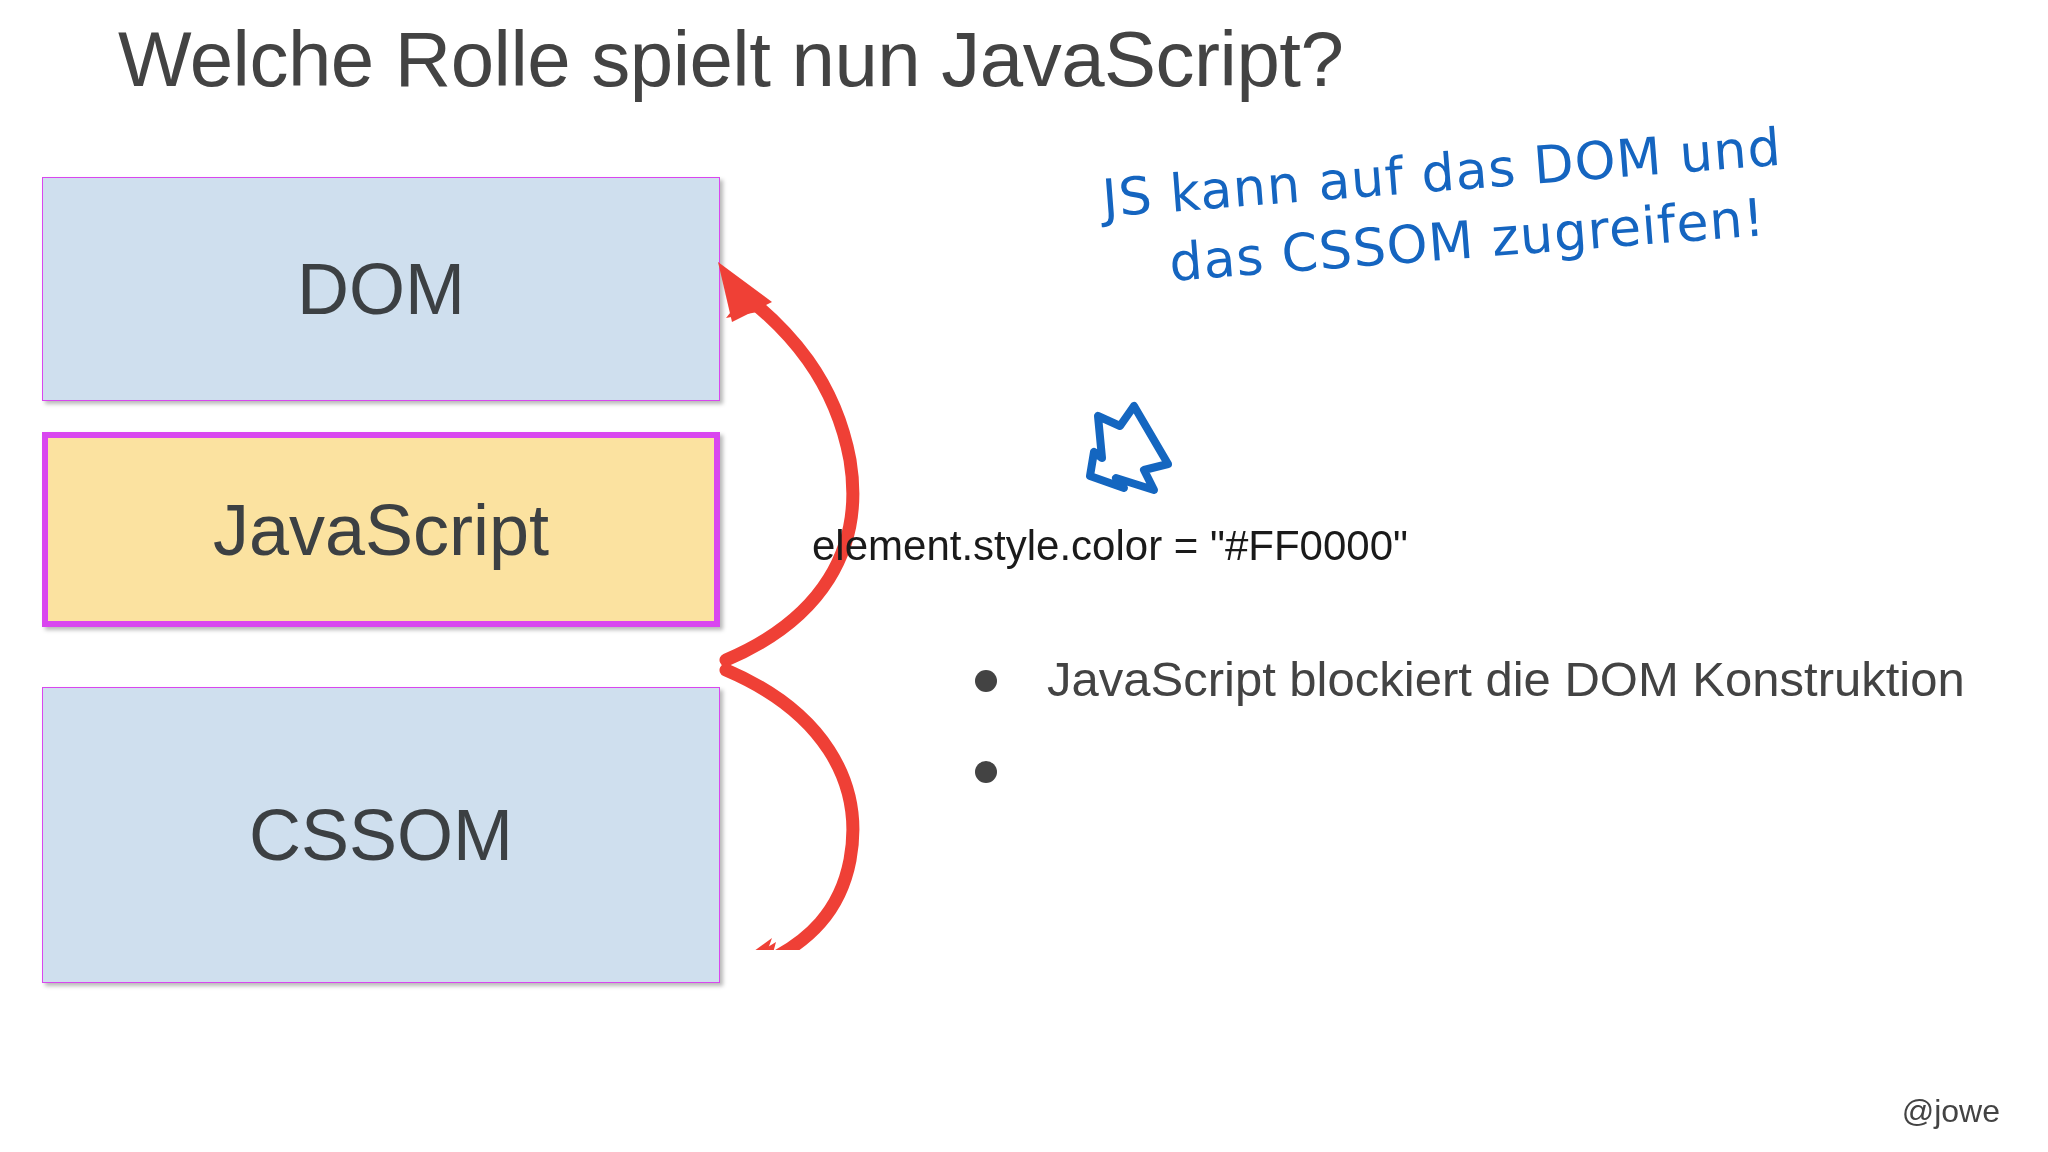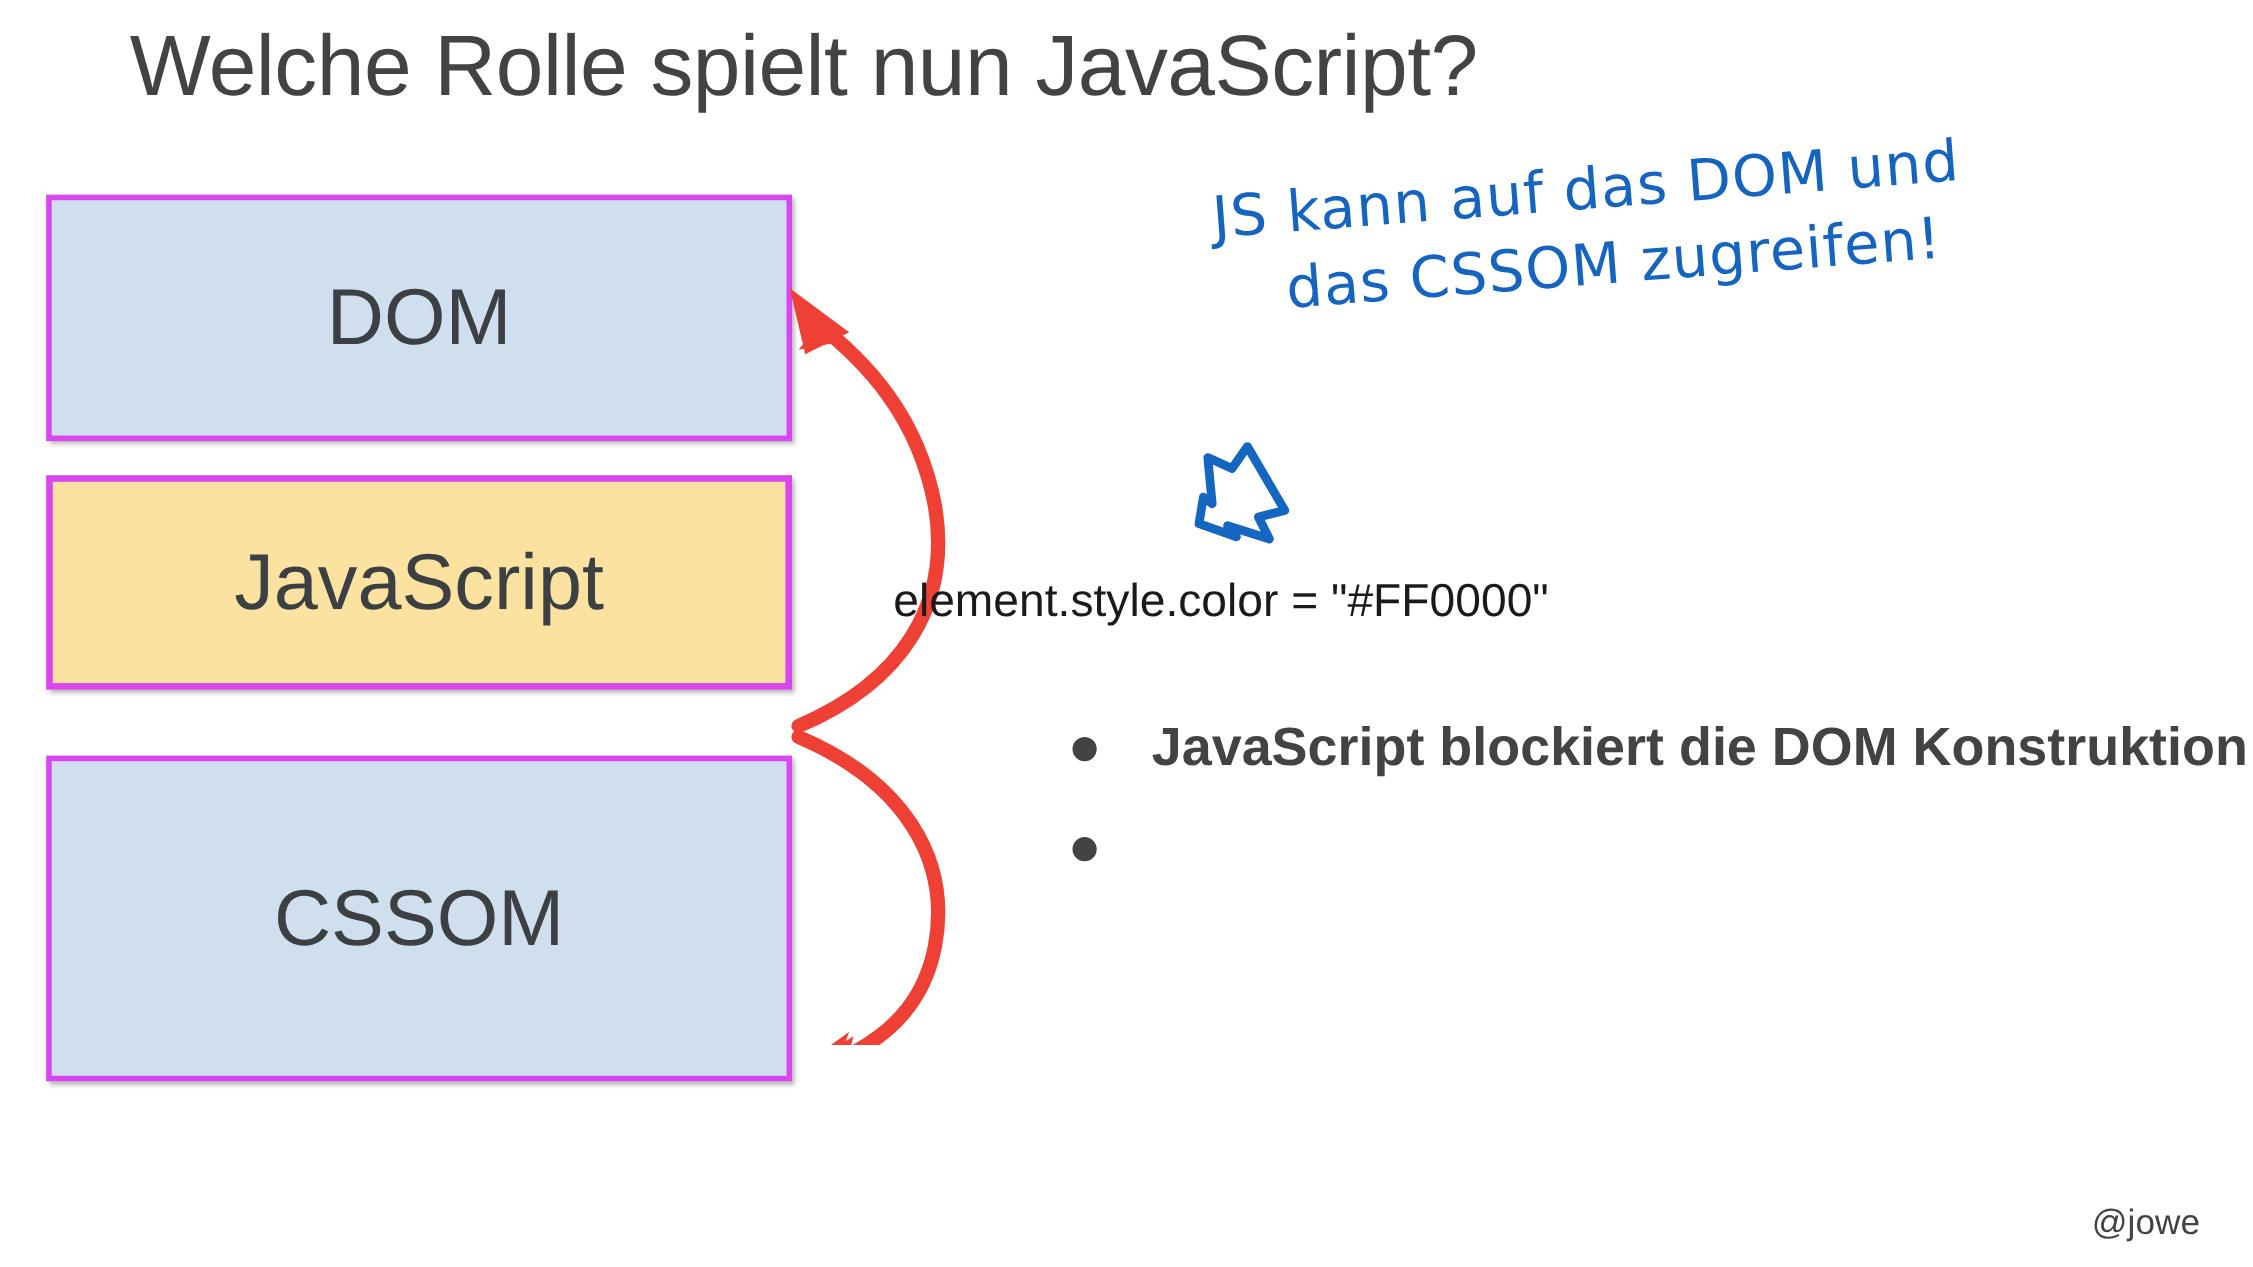--- a/index.html
+++ b/index.html
@@ -30,21 +30,21 @@
     letter-spacing: -0.5px;
     white-space: nowrap;
   }
 
   
   .stack-box {
     position: absolute;
     left: 42px;
     width: 678px;
     box-sizing: border-box;
-    border: 5px solid #d946ef;
+    border: 1px solid #d946ef;
     display: flex;
     align-items: center;
     justify-content: center;
     box-shadow: 3px 3px 4px rgba(0,0,0,0.28);
   }
   .stack-box .box-label {
     font-family: "Liberation Sans", sans-serif;
     font-size: 72px;
     font-weight: 400;
     color: #3c4043;
@@ -140,21 +140,21 @@
     height: 22px;
     border-radius: 50%;
     background: #434343;
     margin-top: 22px;
     margin-right: 50px;
     flex: 0 0 auto;
   }
   .bullet-text {
     font-family: "Liberation Sans", sans-serif;
     font-size: 49px;
-    font-weight: 700;
+    font-weight: 400;
     color: #434343;
     line-height: 1.28;
     white-space: nowrap;
   }
 
   
   .watermark {
     position: absolute;
     right: 48px;
     bottom: 22px;

